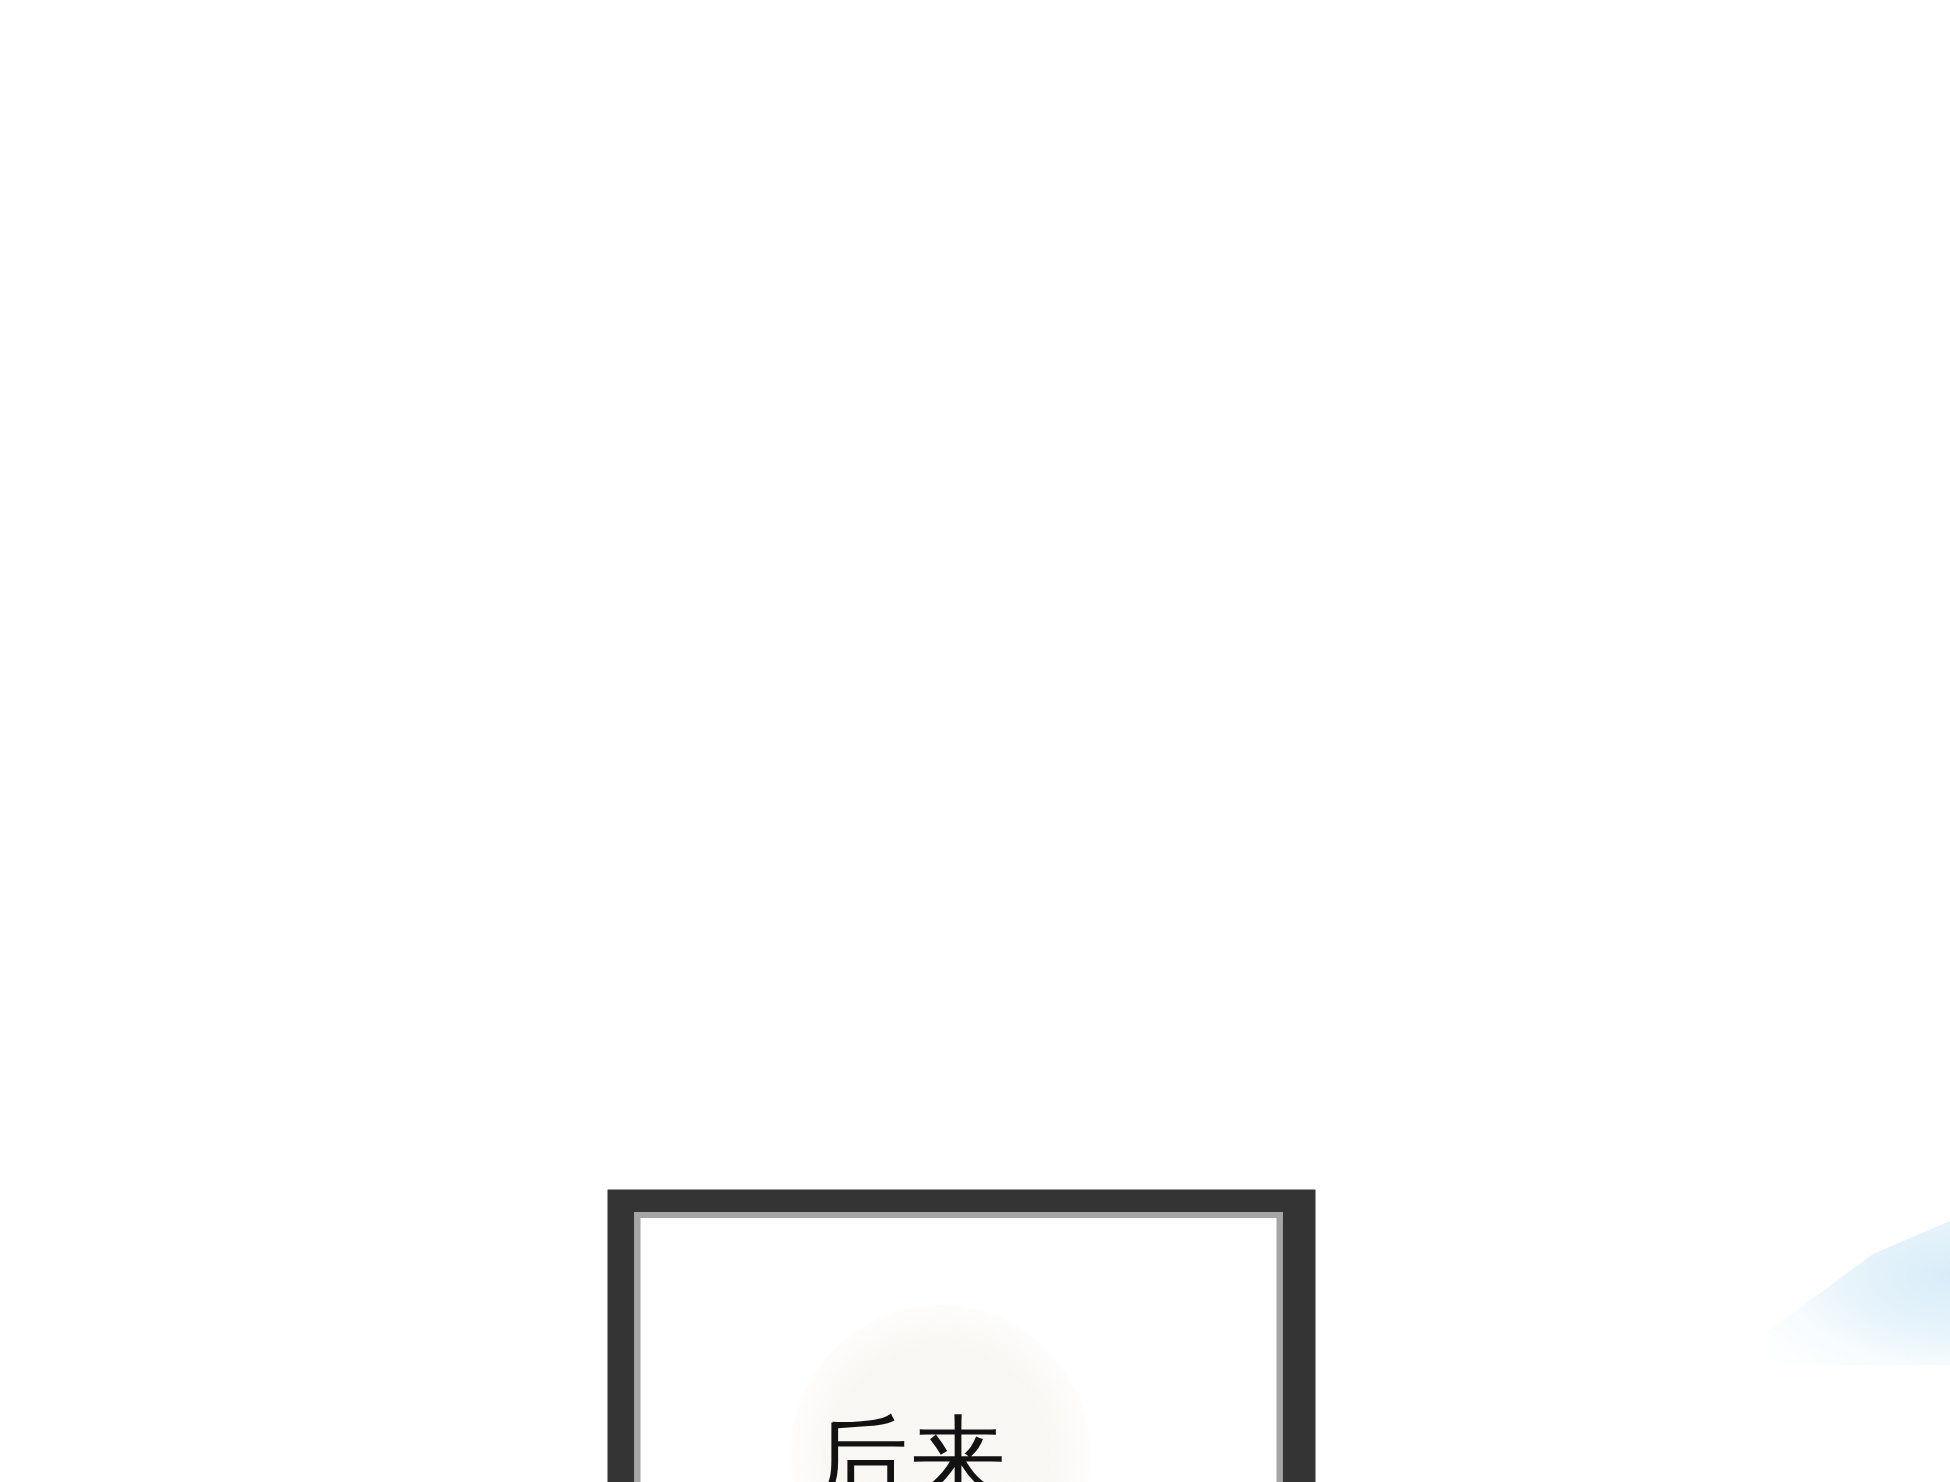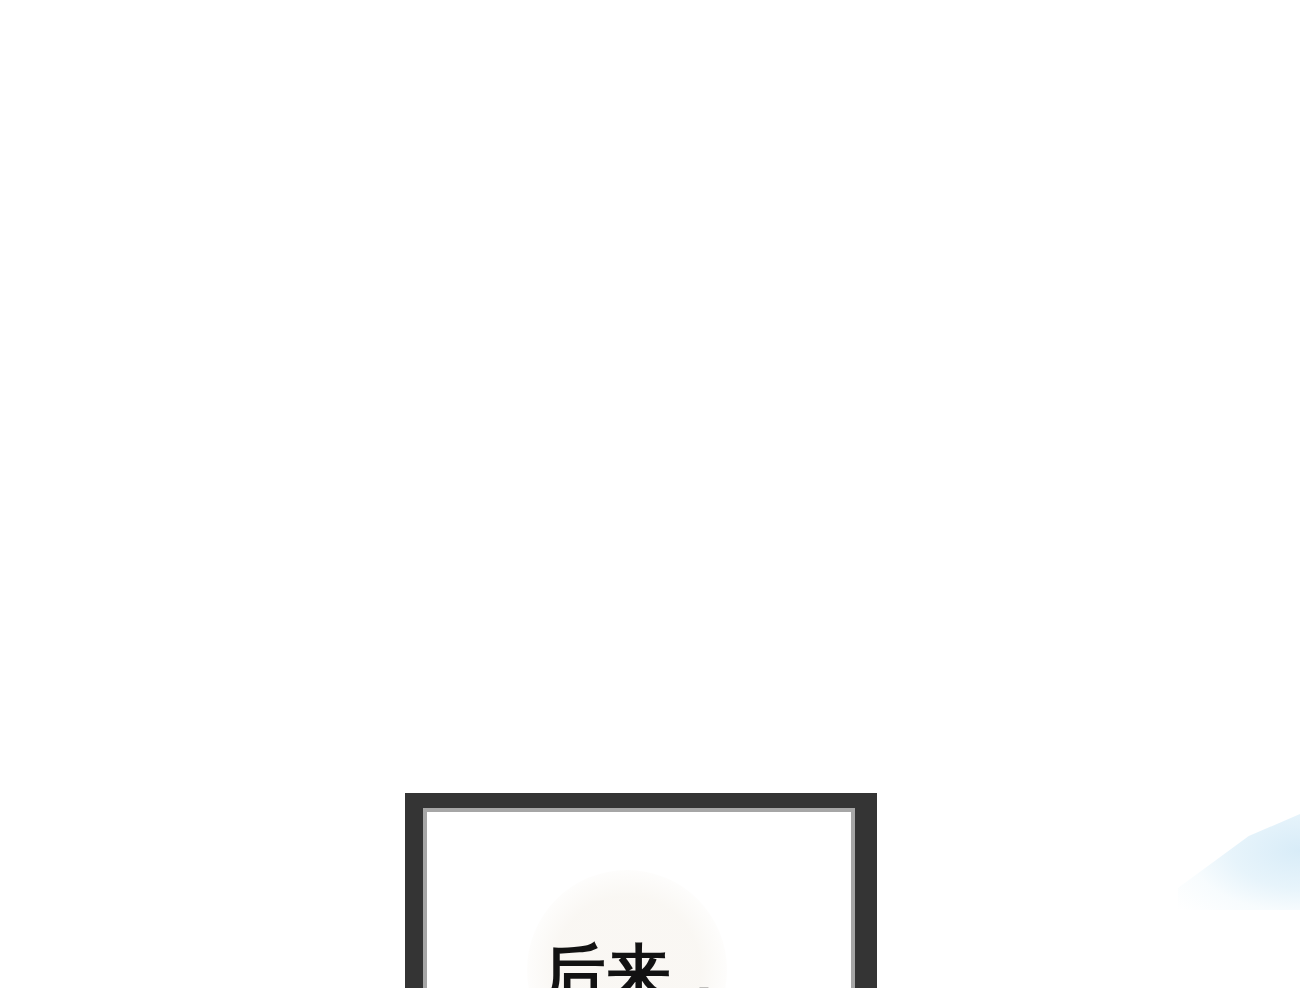--- a/index.html
+++ b/index.html
@@ -18,21 +18,20 @@
     overflow: hidden;
     background: var(--page-bg);
     font-family: "DejaVu Sans", "Liberation Sans", sans-serif;
   }
   .page {
     position: relative;
     width: 1300px;
     height: 988px;
     background: var(--page-bg);
     overflow: hidden;
-    font-weight: bold;
   }
   
   .sky-wisp {
     position: absolute;
     left: 1178px;
     top: 810px;
     width: 122px;
     height: 100px;
     background: radial-gradient(ellipse 140% 95% at 100% 40%,
       var(--sky-blue) 0%,

